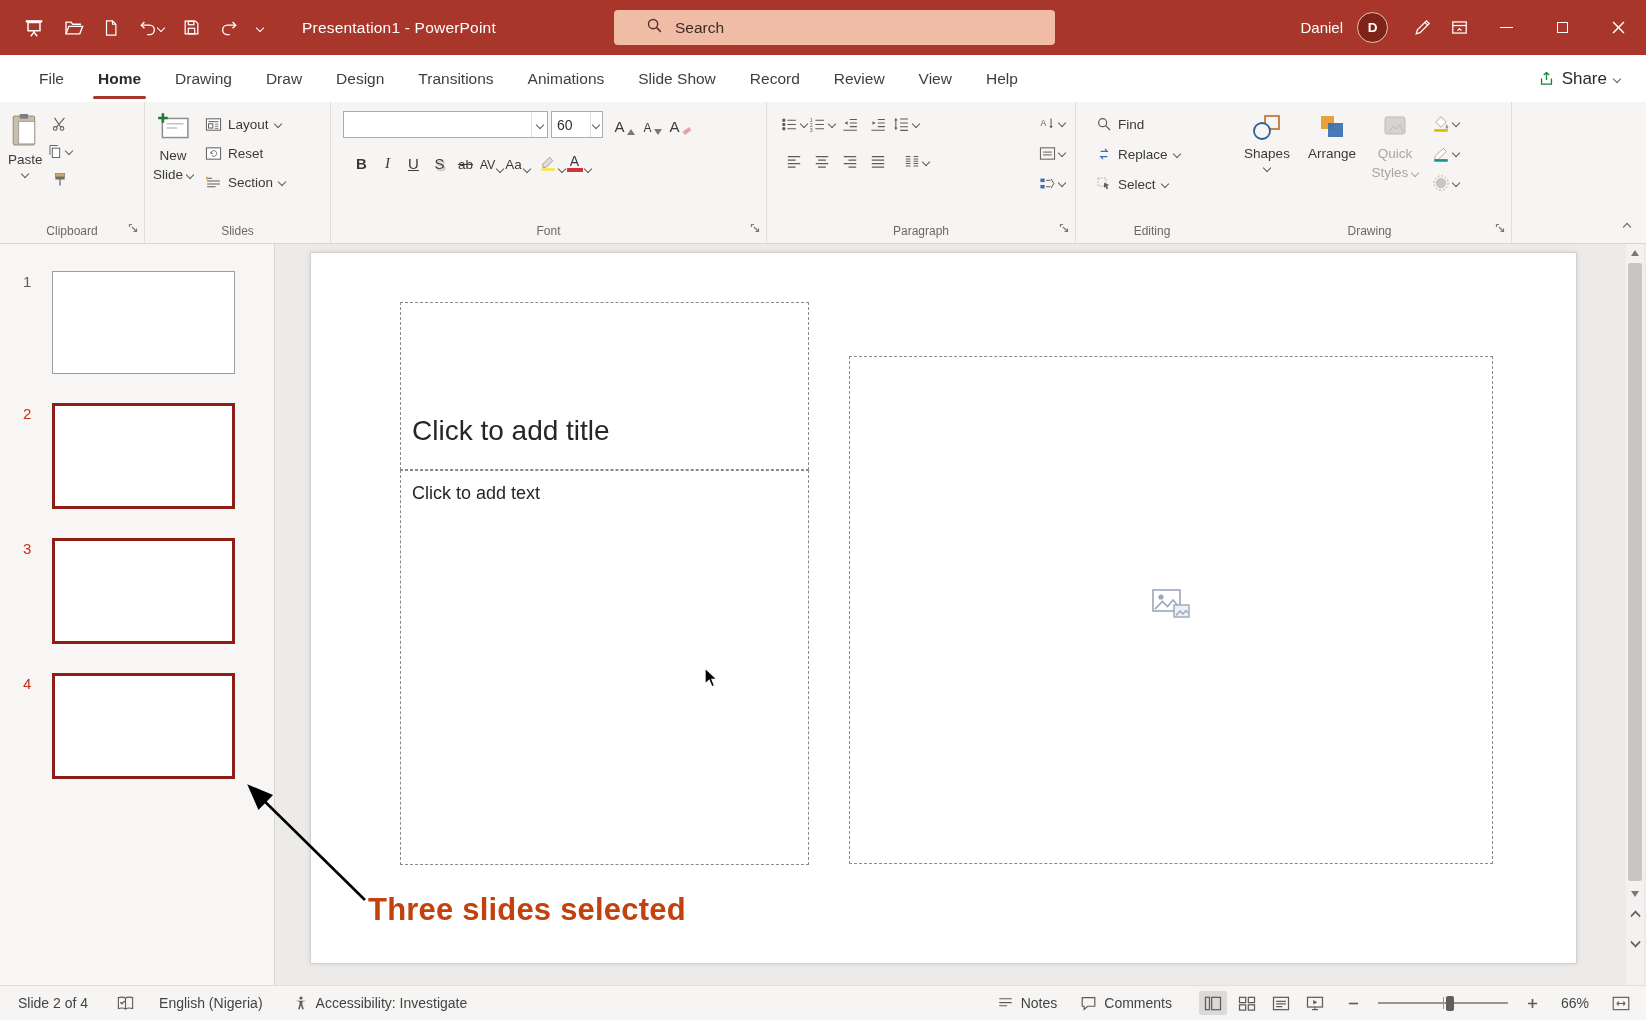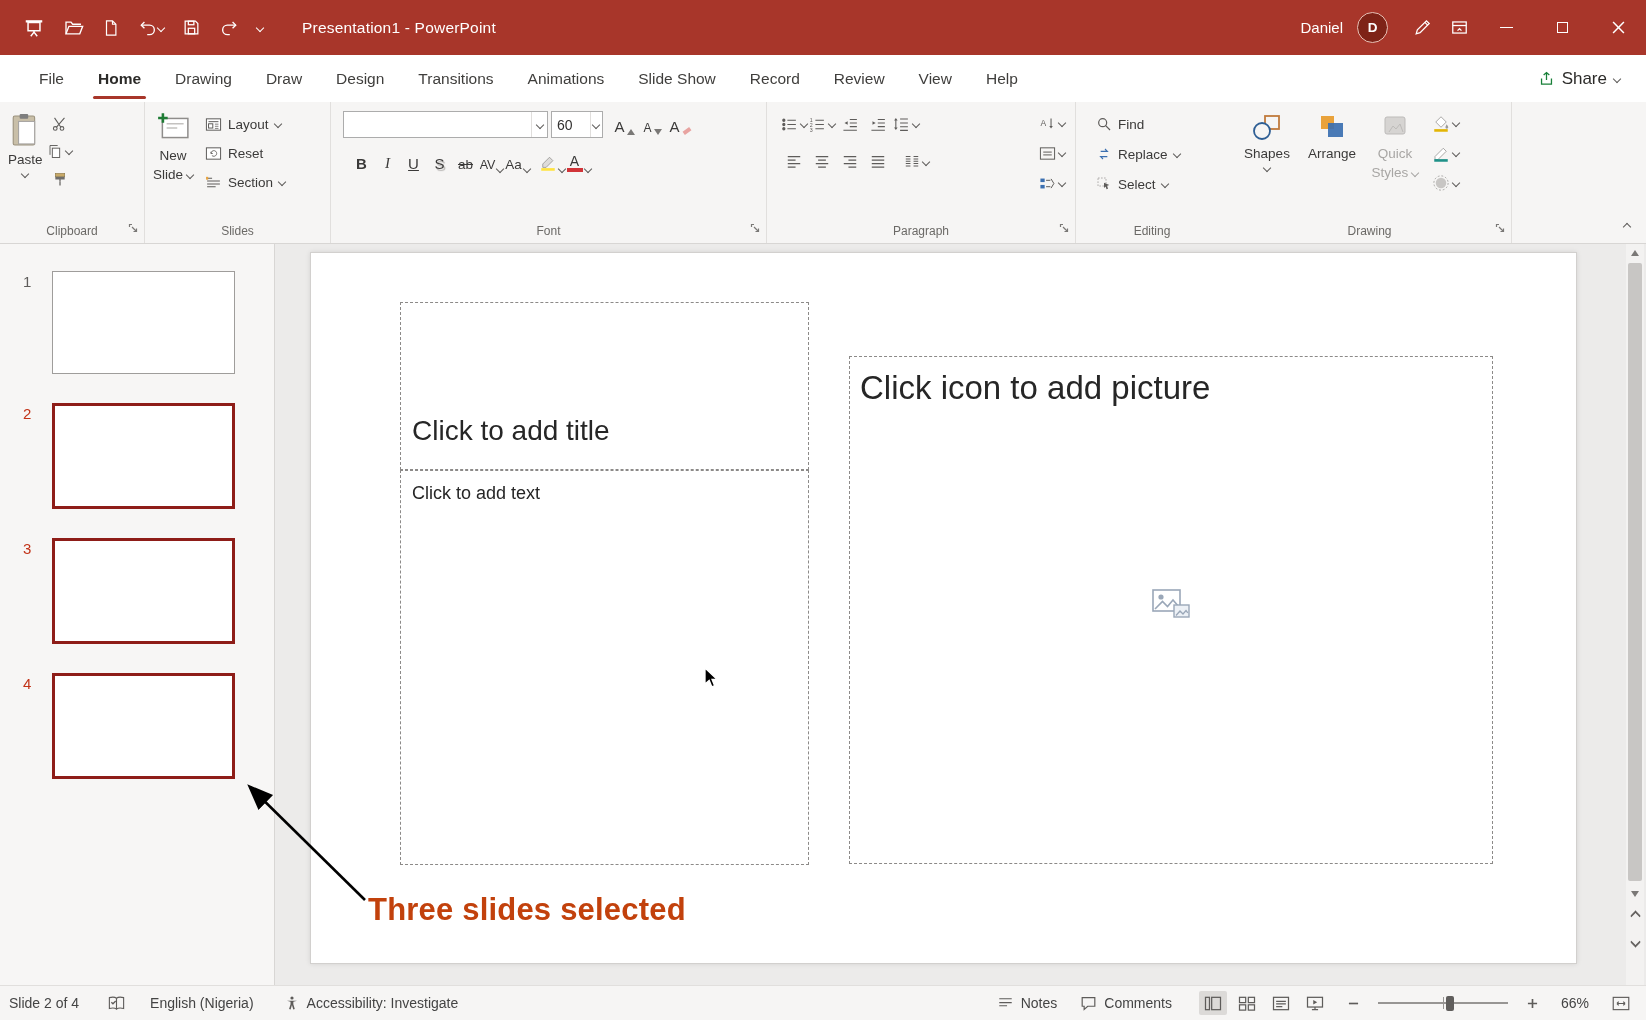--- a/index.html
+++ b/index.html
@@ -77,21 +77,21 @@
   .sc-up,.sc-down{position:absolute;left:0;width:18px;height:17px;display:flex;align-items:center;justify-content:center}
   .sc-up{top:0}.sc-down{top:641px}
   .tri-up{width:0;height:0;border-left:4.5px solid transparent;border-right:4.5px solid transparent;border-bottom:6px solid #7a7876}
   .tri-down{width:0;height:0;border-left:4.5px solid transparent;border-right:4.5px solid transparent;border-top:6px solid #7a7876}
   .sc-thumb{position:absolute;left:2px;width:14px;top:19px;height:618px;background:#C8C6C4;border-radius:2px}
   .sc-prev,.sc-next{position:absolute;left:0;width:18px;height:24px;display:flex;flex-direction:column;align-items:center;justify-content:center;gap:0}
   .sc-prev{top:660px}.sc-next{top:686px}
   .sc-prev .chv,.sc-next .chv{width:7px;height:7px;margin:-3px 0}
   
   .statusbar{position:absolute;left:0;right:0;bottom:0;height:35px;background:#F6F5F4;border-top:1px solid var(--line);display:flex;align-items:center;font-size:14px;color:#444}
-  .sb-left{display:flex;align-items:center;padding-left:5px}
+  .sb-left{display:flex;align-items:center;padding-left:14px}
   .sb-right{margin-left:auto;display:flex;align-items:center;gap:15px;padding-right:12px}
   .sbbtn{display:flex;align-items:center;gap:7px;border-radius:2px;padding:3px 4px}
   .viewbtn{width:28px;height:24px;display:flex;align-items:center;justify-content:center;border-radius:2px}
   .viewbtn.active{background:#DCDAD8}
   .zoomslider{position:relative;width:130px;height:18px;display:flex;align-items:center}
   .ztrack{width:100%;height:2px;background:#979593}
   .ztick{position:absolute;left:50%;top:3px;width:1.5px;height:12px;background:#979593}
   .zthumb{position:absolute;left:52%;top:2px;width:8px;height:15px;background:#605E5C;border-radius:2px}
 </style>
 </head>
@@ -138,20 +138,27 @@
           <svg width="20" height="19" viewBox="0 0 24 24" fill="none" stroke="#fff" stroke-width="1.7">
             <path d="M16.5 5l4 4-4 4"></path>
             <path d="M20.5 9H10a6 6 0 0 0 0 12h3"></path>
           </svg>
         </div>
       <div class="tbtn">
           <span class="chv chv-w"></span>
         </div>
     </div>
     <div class="tb-title">Presentation1 - PowerPoint</div>
+    <div class="searchpill">
+      <span><svg width="17" height="17" viewBox="0 0 24 24" fill="none" stroke="#53302a" stroke-width="2">
+            <circle cx="10" cy="10" r="6.5"></circle>
+            <path d="M15 15l6 6"></path>
+          </svg></span>
+      <input placeholder="Search" style="">
+    </div>
     <div class="tb-right">
       <span class="uname">Daniel</span>
       <span class="avatar">D</span>
       <div class="tbtn">
           <svg width="19" height="19" viewBox="0 0 24 24" fill="none" stroke="#fff" stroke-width="1.6">
             <path d="M4 20l1.5-5L17 3.5 20.5 7 9 18.5z"></path>
             <path d="M15 5.5l3.5 3.5"></path>
           </svg>
         </div>
       <div class="tbtn">
@@ -578,21 +585,20 @@
     </div>
   </div>
 
   <div class="workarea">
     <div class="canvas">
       <div class="ph ph-title">
           <span>Click to add title</span>
         </div>
       <div class="ph ph-body"><span>Click to add text</span></div>
       <div class="ph ph-pic">
-        <span>Click icon to add picture</span>
         <span class="pic-ico"><svg width="40" height="36" viewBox="0 0 40 36">
               <rect x="2" y="2" width="27" height="21" fill="#fff" stroke="#9AA7B8" stroke-width="1.6"></rect>
               <circle cx="10" cy="9" r="2.6" fill="#9AA7B8"></circle>
               <path d="M4 21l7.5-7.5 5 5 5.5-6.5 6 7" fill="none" stroke="#9AA7B8" stroke-width="1.6"></path>
               <rect x="23" y="17" width="15" height="12" fill="#EDF1F6" stroke="#9AA7B8" stroke-width="1.4"></rect>
               <path d="M25 27.5l4-4.5 3 3 3-3.5 1.8 2.4" fill="none" stroke="#9AA7B8" stroke-width="1.3"></path>
             </svg></span>
       </div>
     </div>
   </div>

